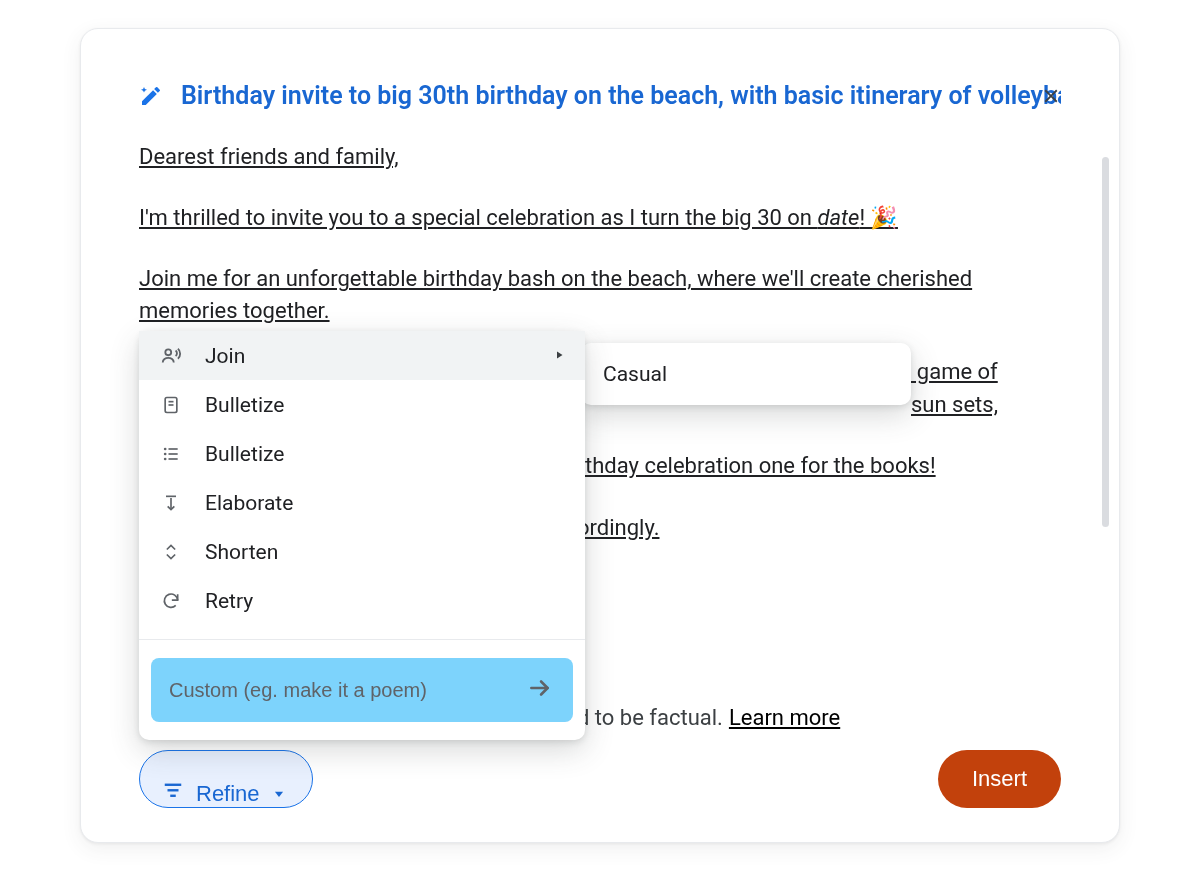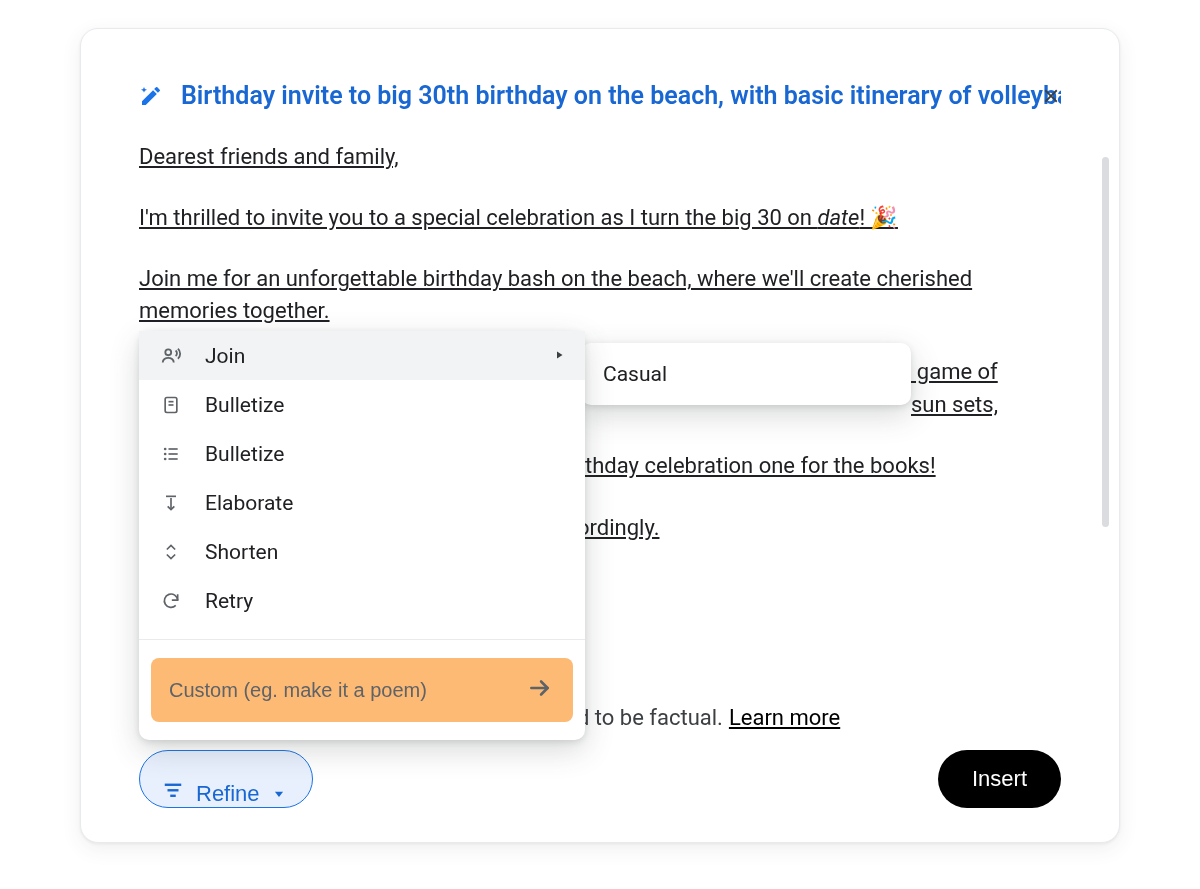--- a/index.html
+++ b/index.html
@@ -73,21 +73,21 @@
     height:58px; padding:0 26px 0 22px;
     border:1px solid #1a73e8;
     background:#e8f0fe;
     color:#1967d2;
     font-size:22px; font-weight:500;
     border-radius:30px;
     cursor:pointer;
   }
   .insert-btn {
     height:58px; padding:0 34px;
-    background:#000000; border:none; color:#fff;
+    background:#c2410c; border:none; color:#fff;
     font-size:22px; font-weight:500; border-radius:30px;
     cursor:pointer;
   }
 
   
   .menu {
     position:absolute;
     left:58px; top:302px;
     width:446px;
     background:#fff;
@@ -101,21 +101,21 @@
     height:49px; padding:0 20px;
     font-size:21px; color:#202124;
     cursor:pointer;
   }
   .menu-item .mi-icon { width:24px; display:flex; justify-content:center; color:#5f6368; }
   .menu-item.hover { background:#f1f3f4; }
   .menu-item .chevron { margin-left:auto; color:#3c4043; font-size:14px; }
   .menu-sep { height:1px; background:#e8eaed; margin:14px 0 18px 0; }
   .custom-box {
     margin:0 12px; height:64px;
-    background:#fdba74;
+    background:#7dd3fc;
     border-radius:8px;
     display:flex; align-items:center;
     padding:0 14px 0 16px;
   }
   .custom-box input {
     flex:1; border:none; background:transparent;
     font-size:20px; color:#3c4043; outline:none;
   }
   .custom-box input::placeholder { color:#5f6368; }
   .custom-box .send { color:#5f6368; display:flex; padding:6px; cursor:pointer; }

